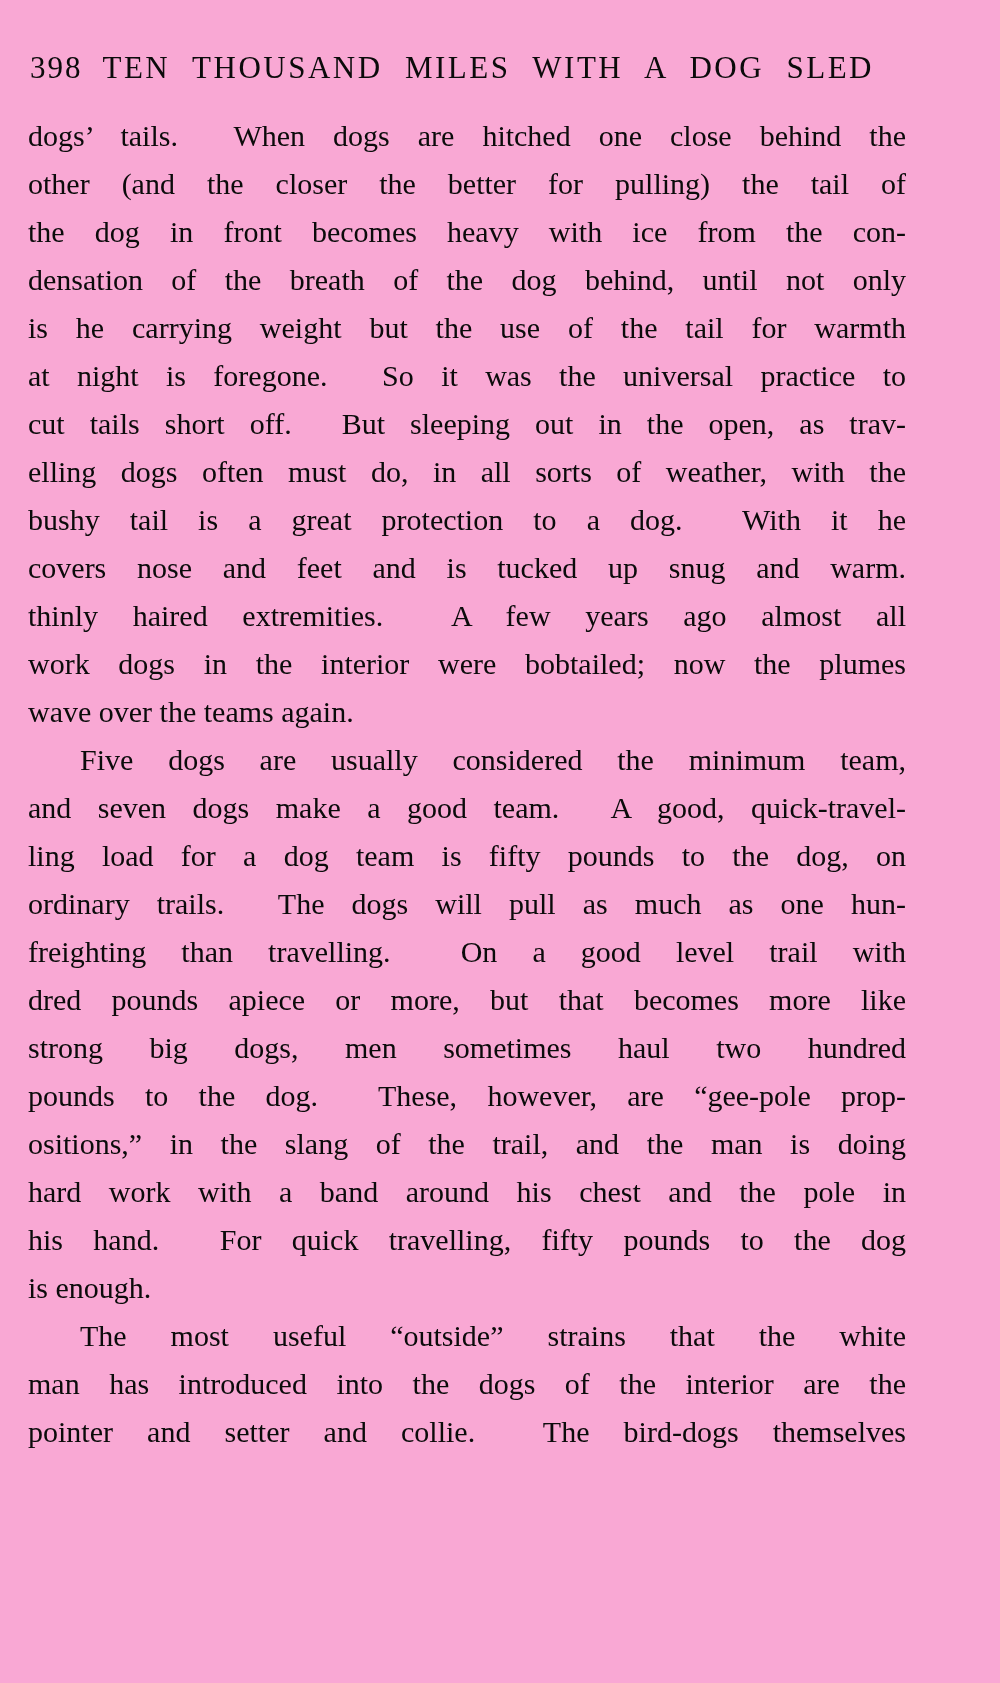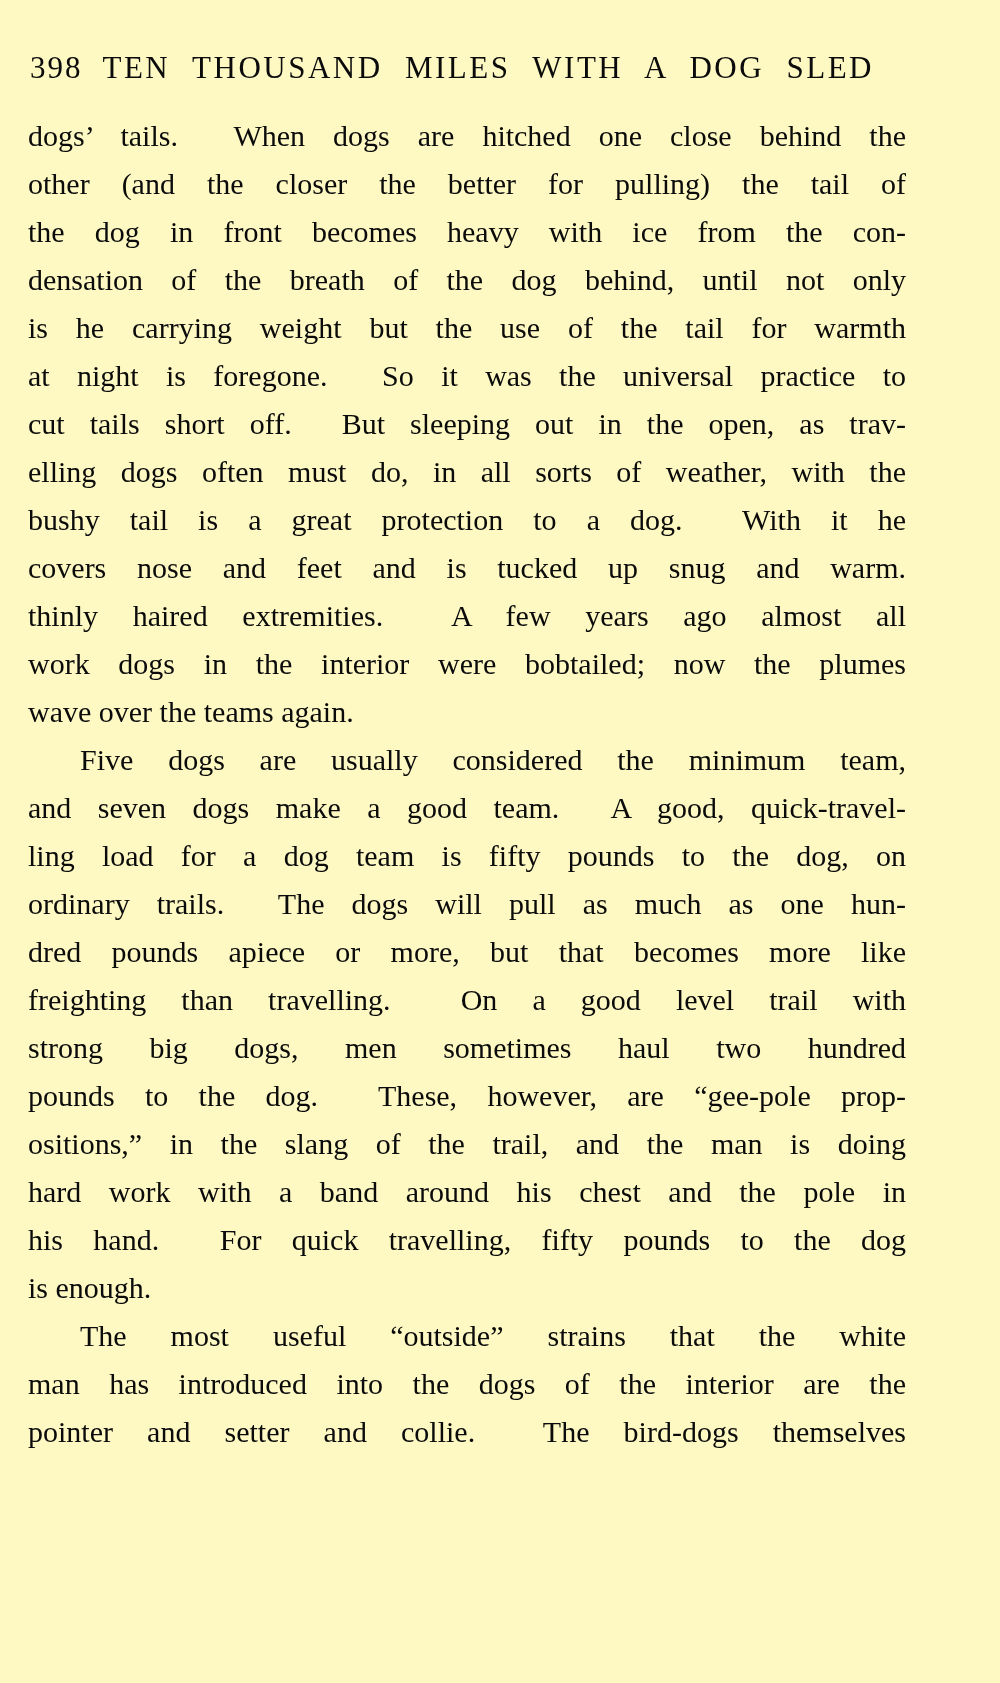--- a/index.html
+++ b/index.html
@@ -4,21 +4,21 @@
 <style>
   html, body {
     margin: 0;
     padding: 0;
     background: #ffffff;
   }
   .page {
     position: relative;
     width: 1000px;
     height: 1683px;
-    background: #fef9c3;
+    background: #f9a8d4;
     color: #0b0b0b;
     font-family: "Liberation Serif", "DejaVu Serif", serif;
     overflow: hidden;
   }
   .header {
     position: absolute;
     top: 50px;
     left: 30px;
     right: 126px;
     display: flex;
@@ -83,22 +83,22 @@
         <div class="line">covers nose and feet and is tucked up snug and warm.</div>
         <div class="line">thinly haired extremities.&nbsp; A few years ago almost all</div>
         <div class="line">work dogs in the interior were bobtailed; now the plumes</div>
         <div class="line noexpand">wave over the teams again.</div>
       </div>
       <div class="paragraph">
         <div class="line indent">Five dogs are usually considered the minimum team,</div>
         <div class="line">and seven dogs make a good team.&nbsp; A good, quick-travel-</div>
         <div class="line">ling load for a dog team is fifty pounds to the dog, on</div>
         <div class="line">ordinary trails.&nbsp; The dogs will pull as much as one hun-</div>
+        <div class="line">freighting than travelling.&nbsp; On a good level trail with</div>
         <div class="line">dred pounds apiece or more, but that becomes more like</div>
-        <div class="line">freighting than travelling.&nbsp; On a good level trail with</div>
         <div class="line">strong big dogs, men sometimes haul two hundred</div>
         <div class="line">pounds to the dog.&nbsp; These, however, are “gee-pole prop-</div>
         <div class="line">ositions,” in the slang of the trail, and the man is doing</div>
         <div class="line">hard work with a band around his chest and the pole in</div>
         <div class="line">his hand.&nbsp; For quick travelling, fifty pounds to the dog</div>
         <div class="line noexpand">is enough.</div>
       </div>
       <div class="paragraph">
         <div class="line indent">The most useful “outside” strains that the white</div>
         <div class="line">man has introduced into the dogs of the interior are the</div>

